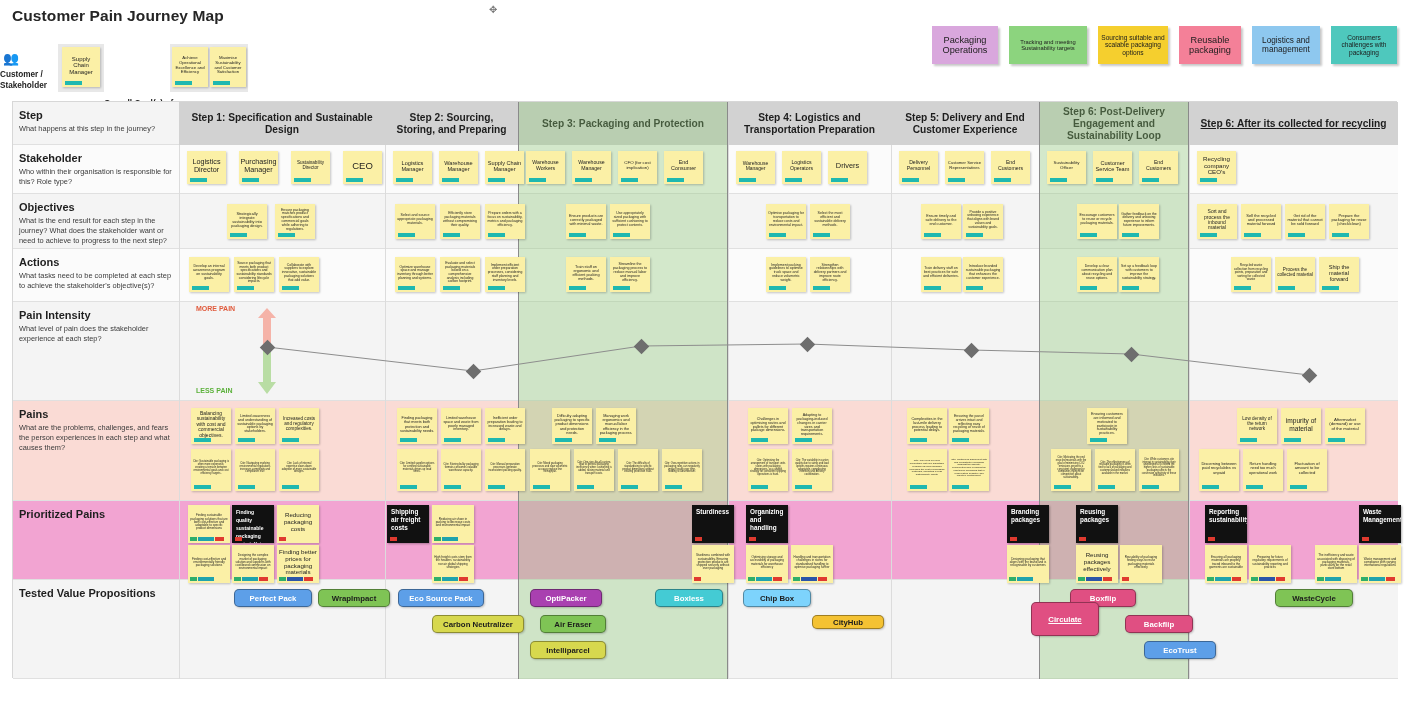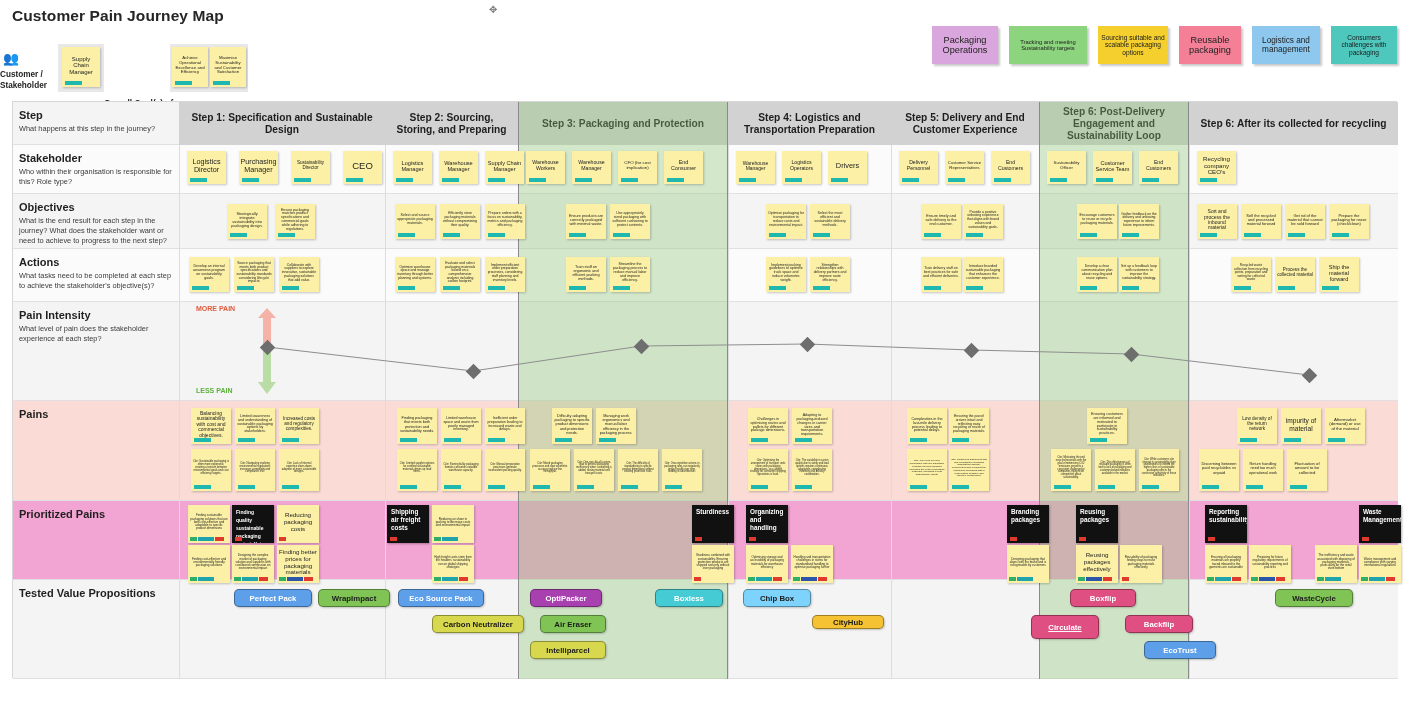--- a/index.html
+++ b/index.html
@@ -146,20 +146,21 @@
         <p>What tasks need to be completed at each step to achieve the stakeholder's objective(s)?</p>
       </div>
       <div class="rowband" style="top: 200px; height: 99px; background: rgb(244, 244, 244); border-bottom: 1px solid rgb(224, 224, 224);"></div>
       <div class="rowlabel" style="top: 202px; height: 99px;">
         <h4>Pain Intensity</h4>
         <p>What level of pain does the stakeholder experience at each step?</p>
       </div>
       <div class="rowband" style="top: 299px; height: 100px; background: rgb(250, 219, 213); border-bottom: 1px solid rgb(224, 224, 224);"></div>
       <div class="rowlabel" style="top: 301px; height: 100px;">
         <h4>Pains</h4>
+        <p>What are the problems, challenges, and fears the person experiences in each step and what causes them?</p>
       </div>
       <div class="rowband" style="top: 399px; height: 79px; background: rgb(242, 164, 210); border-bottom: 1px solid rgb(224, 224, 224);"></div>
       <div class="rowlabel" style="top: 401px; height: 79px;">
         <h4>Prioritized Pains</h4>
       </div>
       <div class="rowband" style="top: 478px; height: 99px; background: rgb(244, 244, 244); border-bottom: 1px solid rgb(224, 224, 224);"></div>
       <div class="rowlabel" style="top: 480px; height: 99px;">
         <h4>Tested Value Propositions</h4>
       </div>
       <div class="colsep" style="left: 166px; top: 0px; height: 577px;"></div>
@@ -180,21 +181,21 @@
       </div>
       <div class="stephead" style="left: 715px; width: 163px;">
         <span>Step 4: Logistics and Transportation Preparation</span>
       </div>
       <div class="stephead" style="left: 878px; width: 148px;">
         <span>Step 5: Delivery and End Customer Experience</span>
       </div>
       <div class="stephead" style="left: 1026px; width: 150px;">
         <span>Step 6: Post-Delivery Engagement and Sustainability Loop</span>
       </div>
-      <div class="stephead" style="left: 1176px; width: 209px;">
+      <div class="stephead" style="left: 1176px; width: 209px; text-decoration: underline;">
         <span>Step 6: After its collected for recycling</span>
       </div>
       <div class="greenband" style="left: 505px; width: 210px;"></div>
       <div class="greenband" style="left: 1026px; width: 150px;"></div>
       <div class="snote" style="left: 174px; top: 49px; width: 39px; height: 33px; font-size: 7.2px;">
         <span>Logistics Director</span>
         <span class="tag"></span>
       </div>
       <div class="snote" style="left: 226px; top: 49px; width: 39px; height: 33px; font-size: 7.2px;">
         <span>Purchasing Manager</span>
@@ -748,21 +749,21 @@
       </div>
       <div class="pill" style="left: 730px; top: 487px; width: 68px; height: 18px; background: #7dd3fc; color: rgb(28, 28, 28);">
         <span>Chip Box</span>
       </div>
       <div class="pill" style="left: 799px; top: 513px; width: 72px; height: 14px; background: rgb(244, 194, 51); color: rgb(28, 28, 28);">
         <span>CityHub</span>
       </div>
       <div class="pill" style="left: 1057px; top: 487px; width: 66px; height: 18px; background: rgb(224, 79, 130); color: rgb(255, 255, 255);">
         <span>Boxflip</span>
       </div>
-      <div class="pill" style="left: 1018px; top: 513px; width: 68px; height: 24px; background: rgb(224, 79, 130); color: rgb(255, 255, 255); text-decoration: underline;">
+      <div class="pill" style="left: 1018px; top: 500px; width: 68px; height: 34px; background: rgb(224, 79, 130); color: rgb(255, 255, 255); text-decoration: underline;">
         <span>Circulate</span>
       </div>
       <div class="pill" style="left: 1112px; top: 513px; width: 68px; height: 18px; background: rgb(224, 79, 130); color: rgb(255, 255, 255);">
         <span>Backflip</span>
       </div>
       <div class="pill" style="left: 1131px; top: 539px; width: 72px; height: 18px; background: rgb(93, 159, 232); color: rgb(255, 255, 255);">
         <span>EcoTrust</span>
       </div>
       <div class="pill" style="left: 1262px; top: 487px; width: 78px; height: 18px; background: rgb(127, 196, 85); color: rgb(28, 28, 28);">
         <span>WasteCycle</span>

